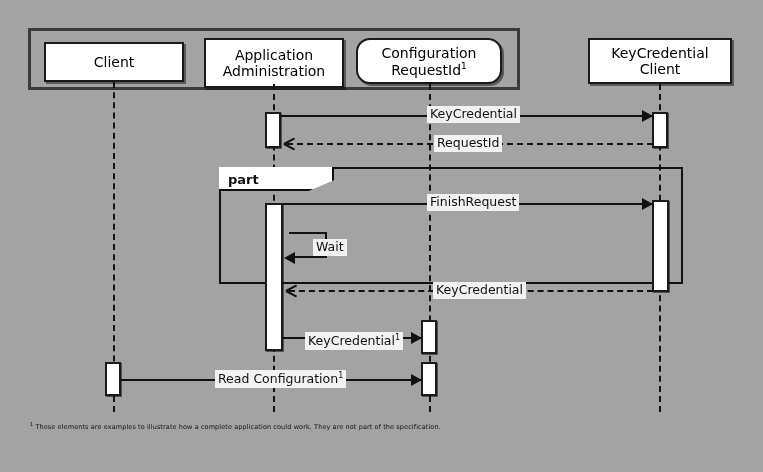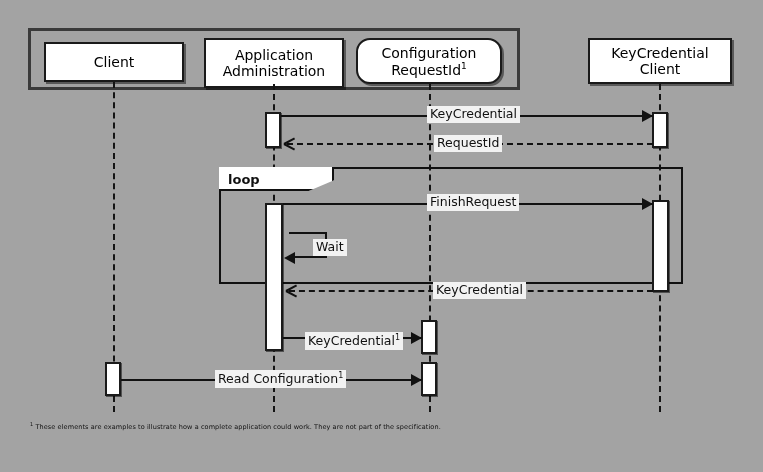--- a/index.html
+++ b/index.html
@@ -182,21 +182,21 @@
     <span>Client</span>
   </div>
 
   <div class="lifeline" style="left:113px; top:82px; height:330px;"></div>
   <div class="lifeline" style="left:273px; top:84px; height:328px;"></div>
   <div class="lifeline" style="left:429px; top:84px; height:328px;"></div>
   <div class="lifeline" style="left:659px; top:84px; height:328px;"></div>
 
   <div class="frag" style="left:219px; top:167px; width:464px; height:117px;"></div>
   <div class="frag-tab" style="left:219px; top:167px; width:115px; height:24px;"></div>
-  <div class="frag-tab-label" style="left:228px; top:172px;">loop</div>
+  <div class="frag-tab-label" style="left:228px; top:172px;">part</div>
 
   <div class="activation" style="left:265px; top:112px; width:16px; height:36px;"></div>
 
   <div class="activation" style="left:265px; top:203px; width:18px; height:148px;"></div>
 
   <div class="activation" style="left:652px; top:112px; width:16px; height:36px;"></div>
 
   <div class="activation" style="left:652px; top:200px; width:17px; height:92px;"></div>
 
   <div class="activation" style="left:421px; top:320px; width:16px; height:34px;"></div>

